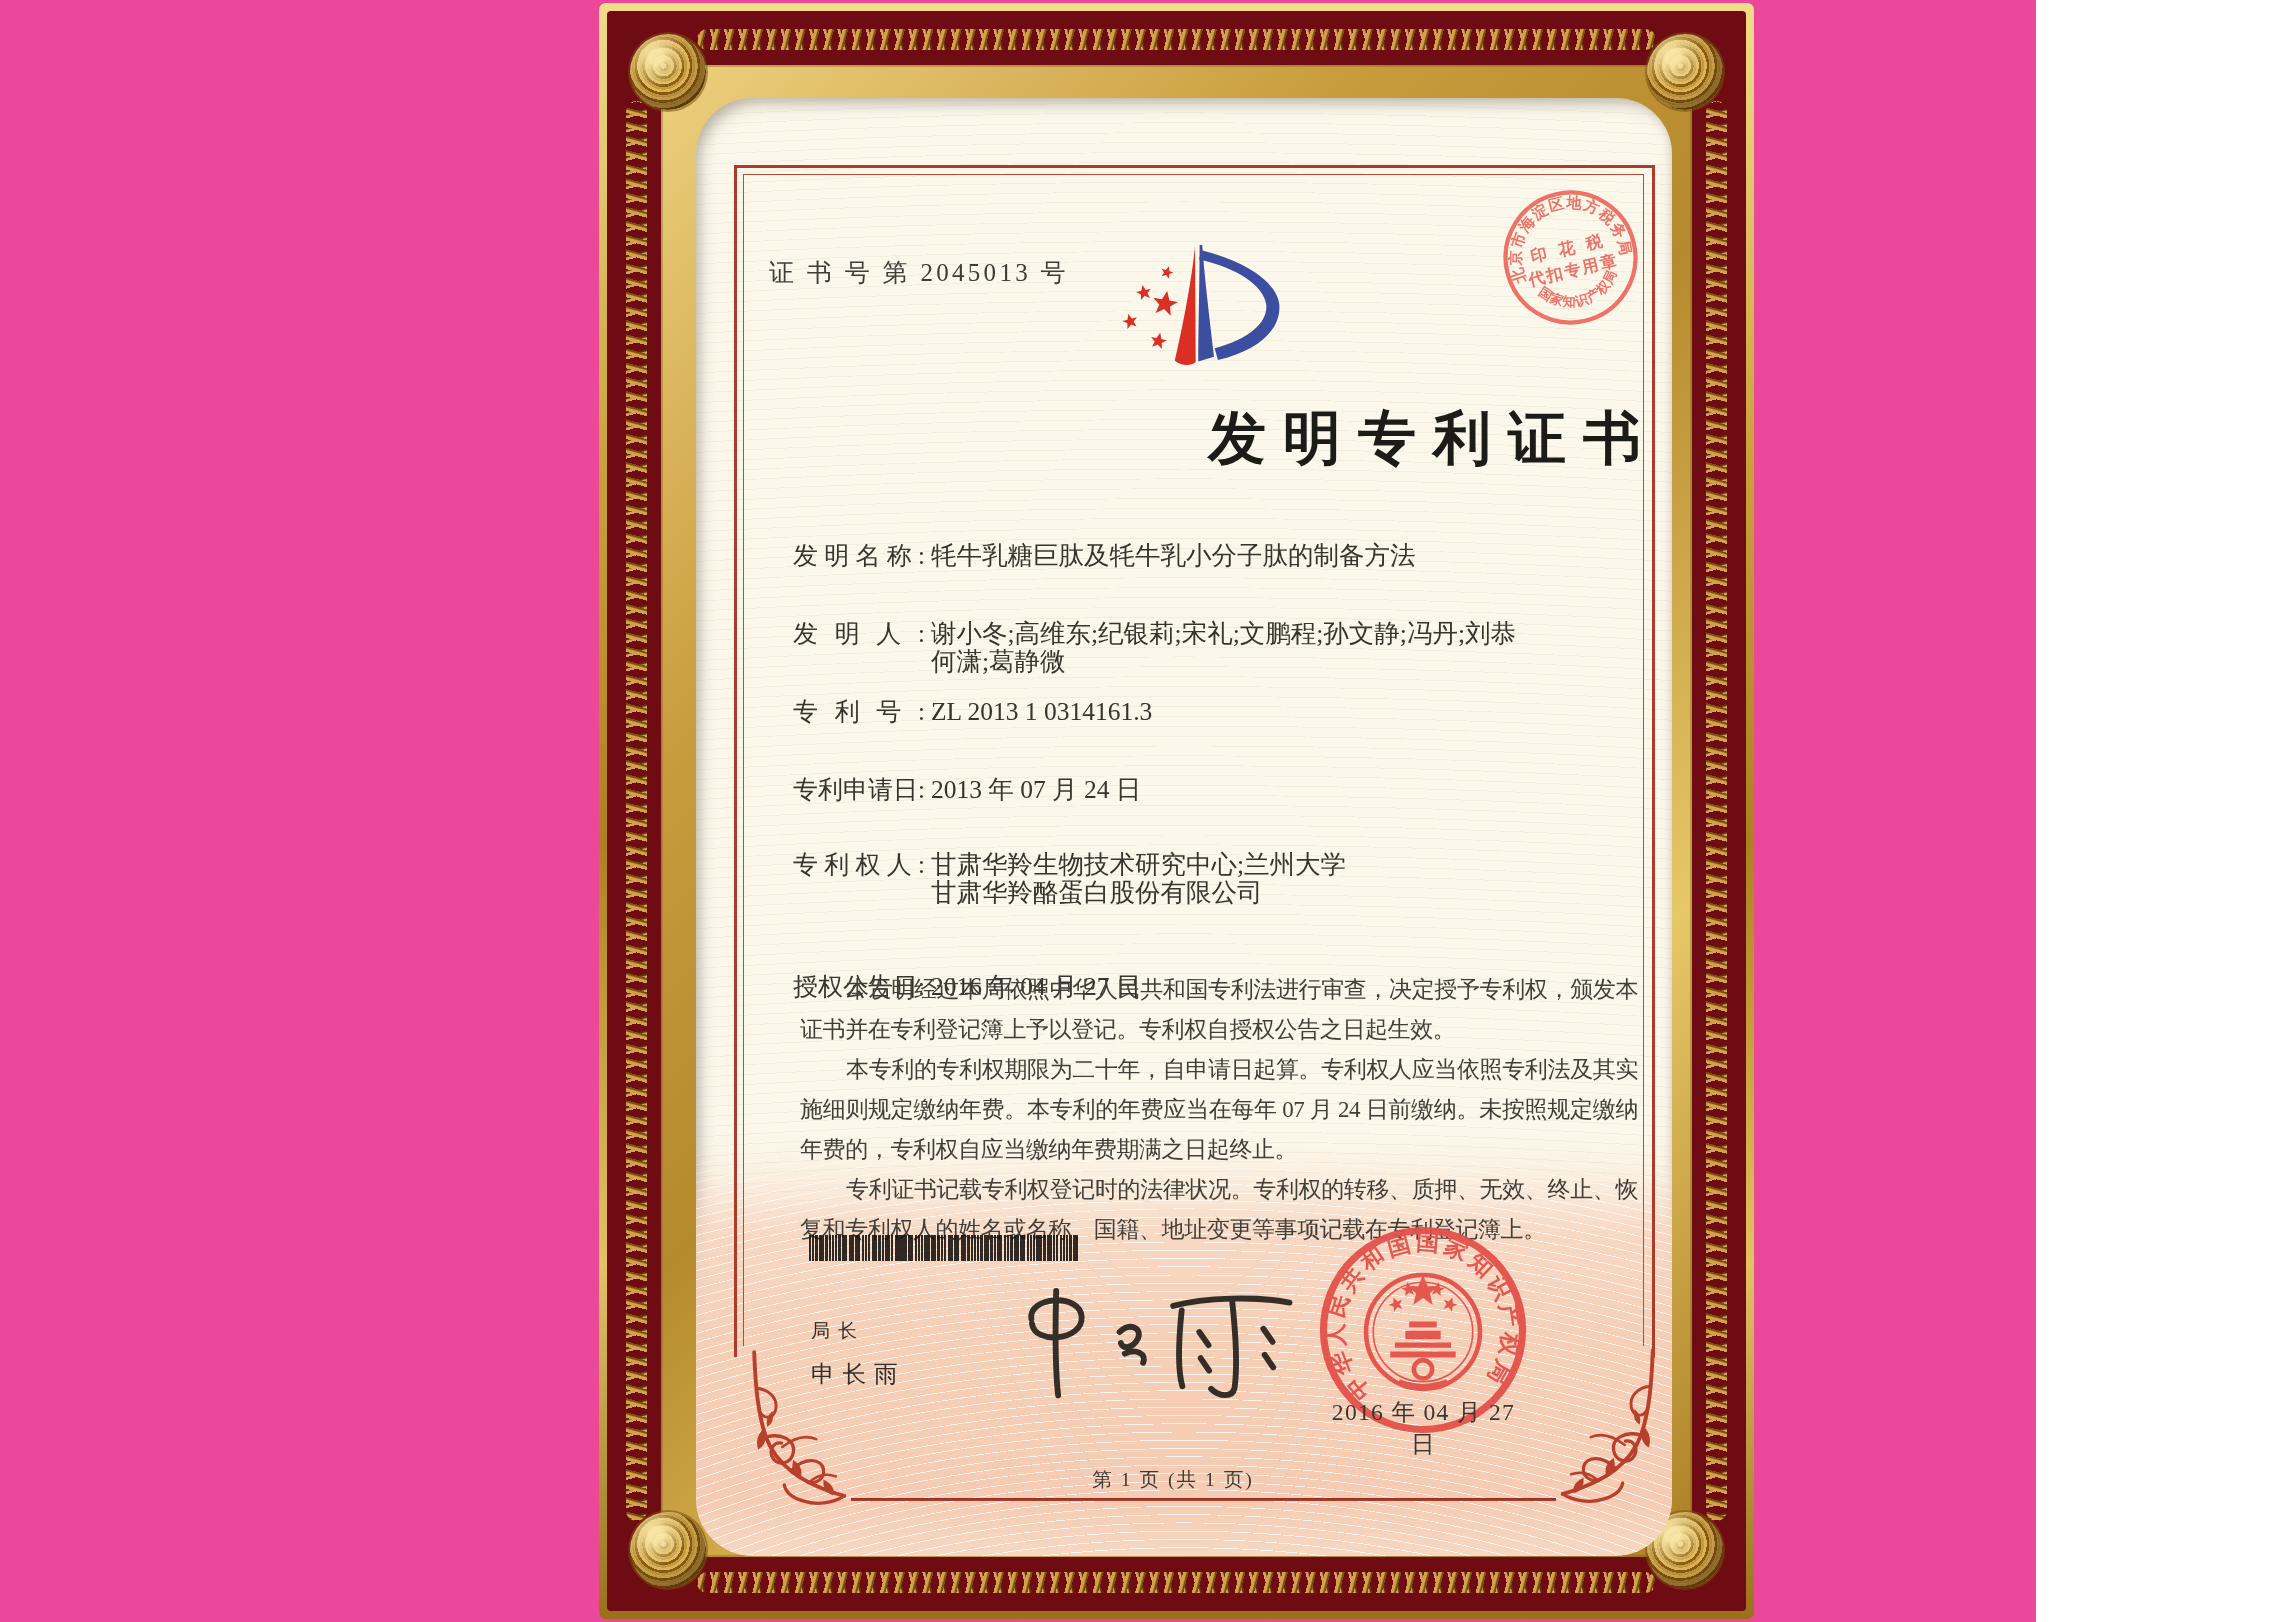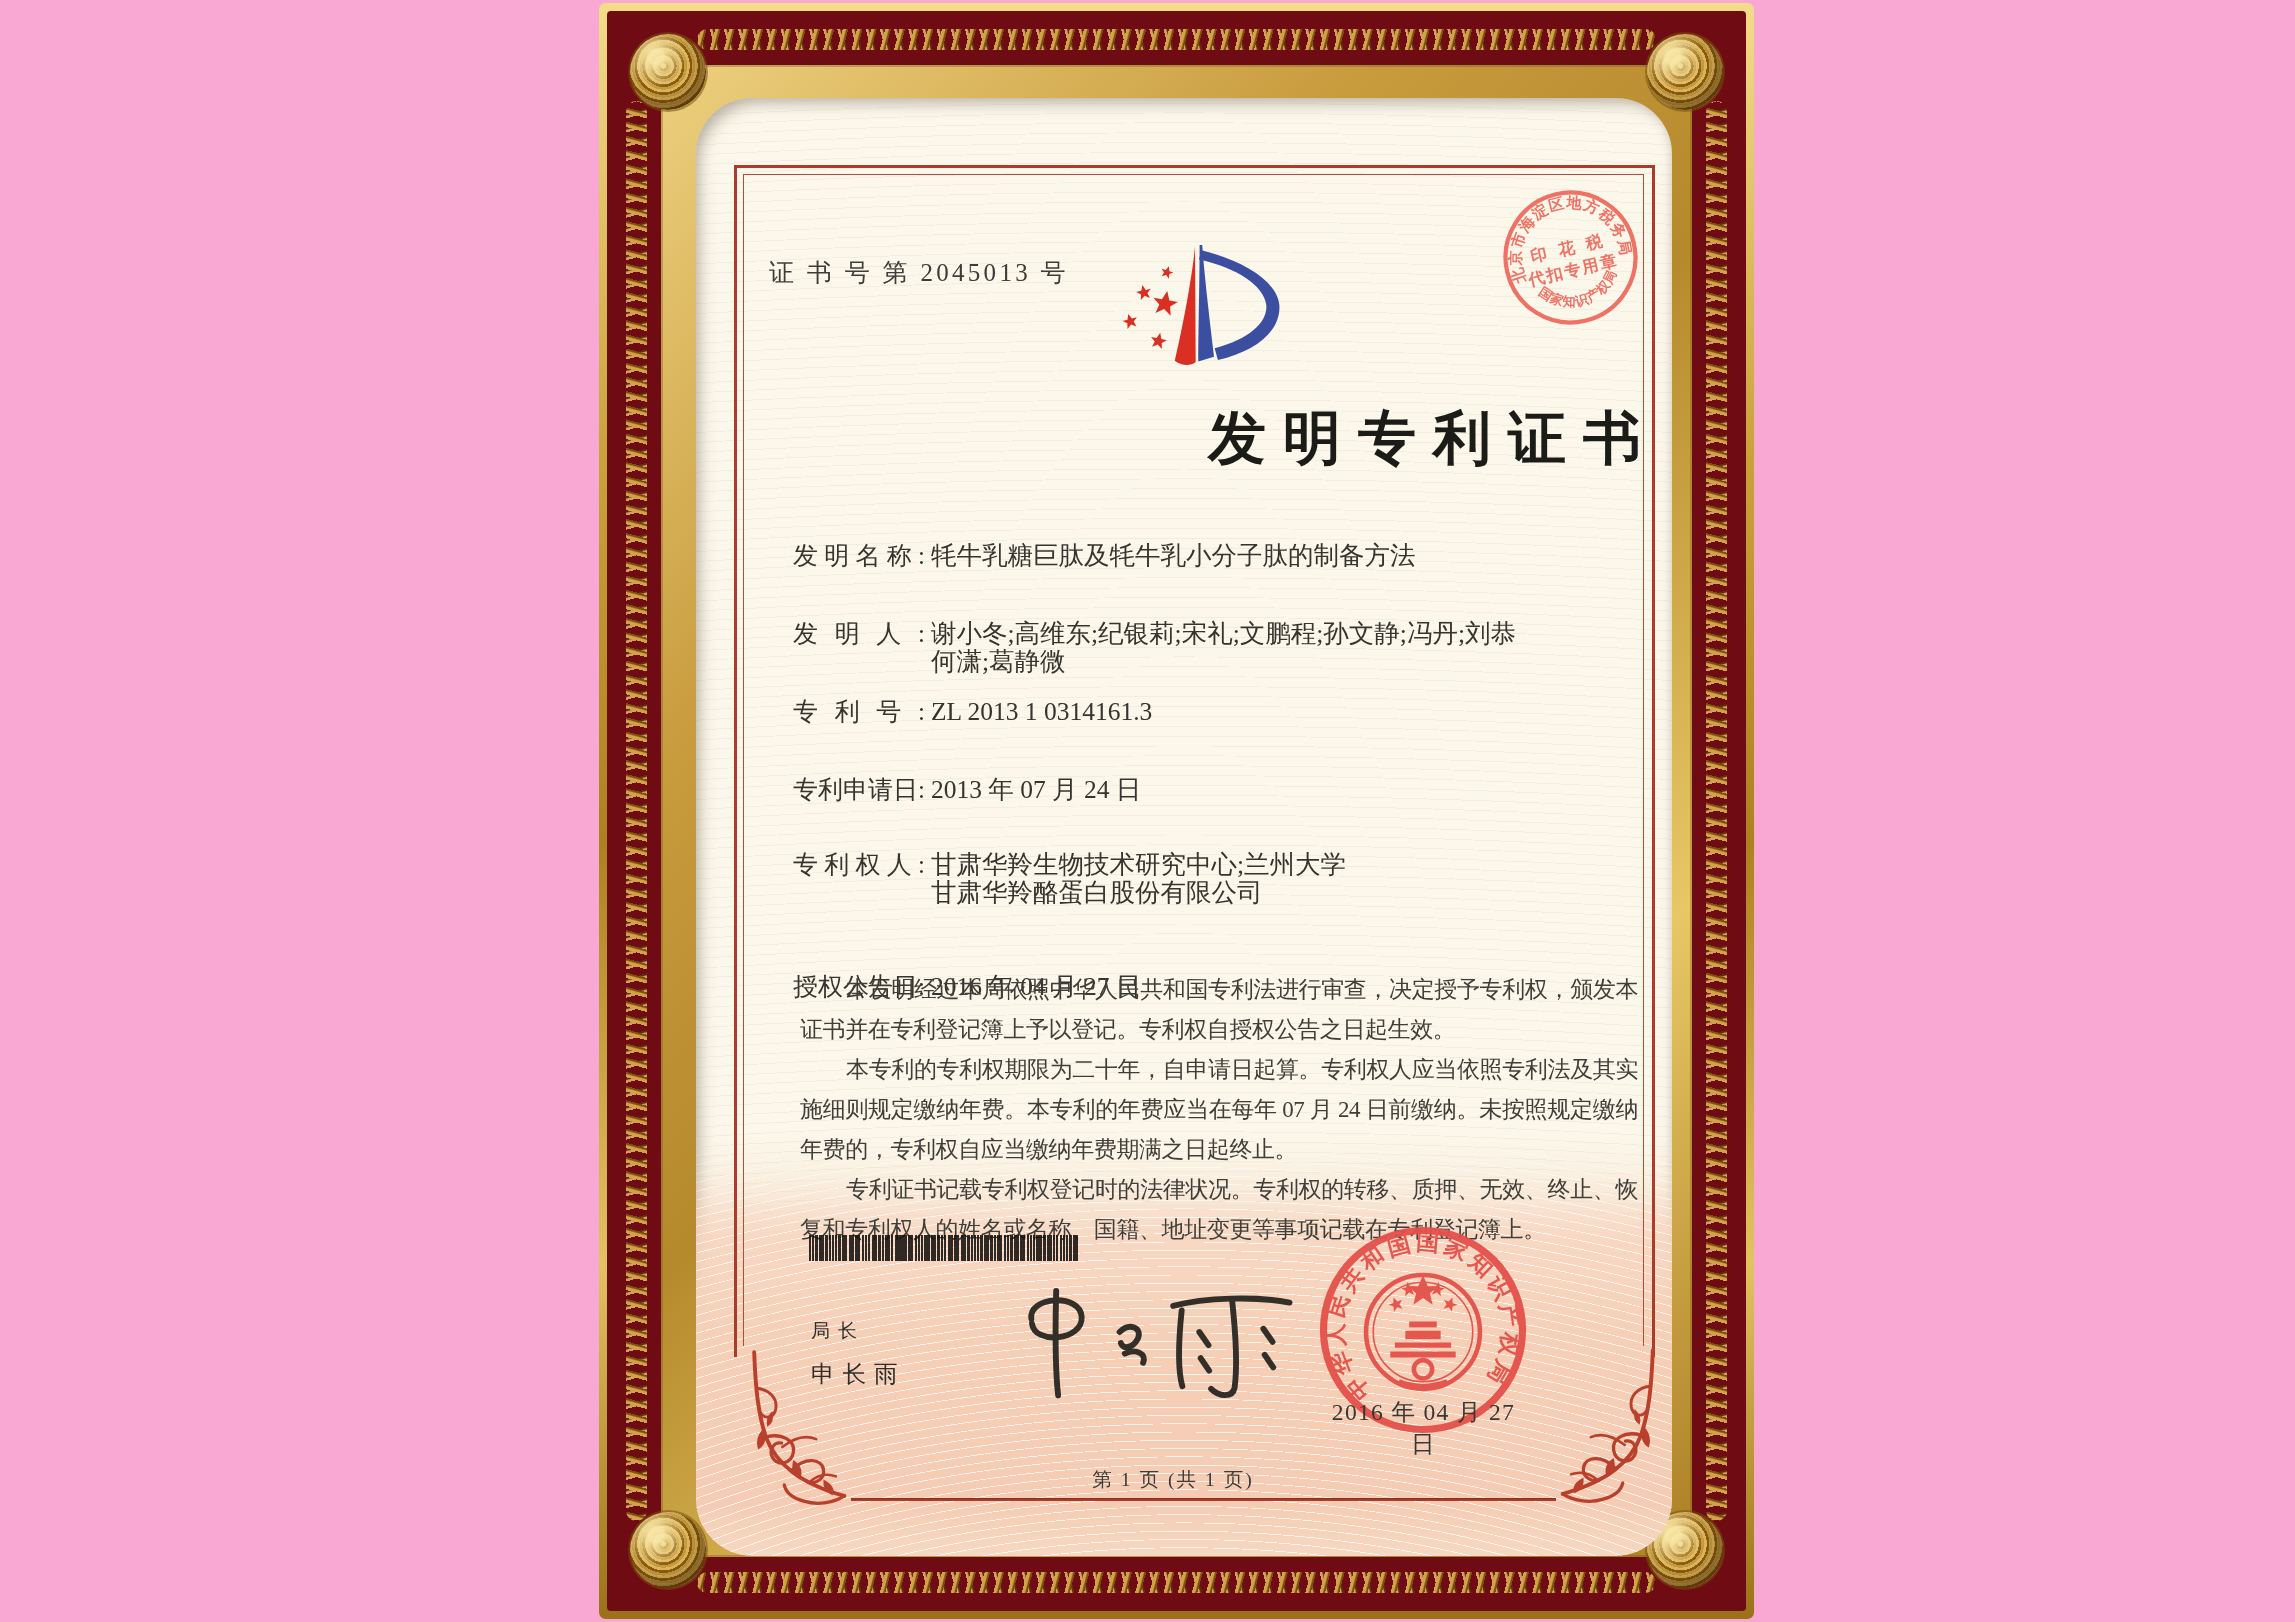--- a/index.html
+++ b/index.html
@@ -1,16 +1,16 @@
 <!DOCTYPE html>
 <html style="font-size:10.5px"><head>
 <meta charset="utf-8">
 <style>
   html,body{margin:0;padding:0;background:#ffffff;}
-  #stage{position:relative;width:2295px;height:1623px;background:#f9a8d4;overflow:hidden;
+  #stage{position:relative;width:2036px;height:1623px;background:#ec4899;overflow:hidden;
          font-family:"Liberation Serif","DejaVu Serif",serif;}
   
   .cert{position:absolute;left:599px;top:3.3px;width:1155px;height:1616px;}
   .band-outer{position:absolute;inset:0;border-radius:6.5px;
     background:linear-gradient(180deg,#f3dc8a 0%,#caa23c 28%,#ae8120 52%,#e3c264 78%,#9a7118 100%);}
   .band-red{position:absolute;inset:7.9px;border-radius:3.9px;
     background:
       radial-gradient(281px 281px at 10% 2%, rgba(221,40,48,.95), rgba(221,40,48,0) 62%),
       radial-gradient(281px 281px at 92% 2%, rgba(196,28,38,.8), rgba(196,28,38,0) 60%),
       radial-gradient(340px 275px at 90% 100%, rgba(170,22,32,.6), rgba(170,22,32,0) 60%),

